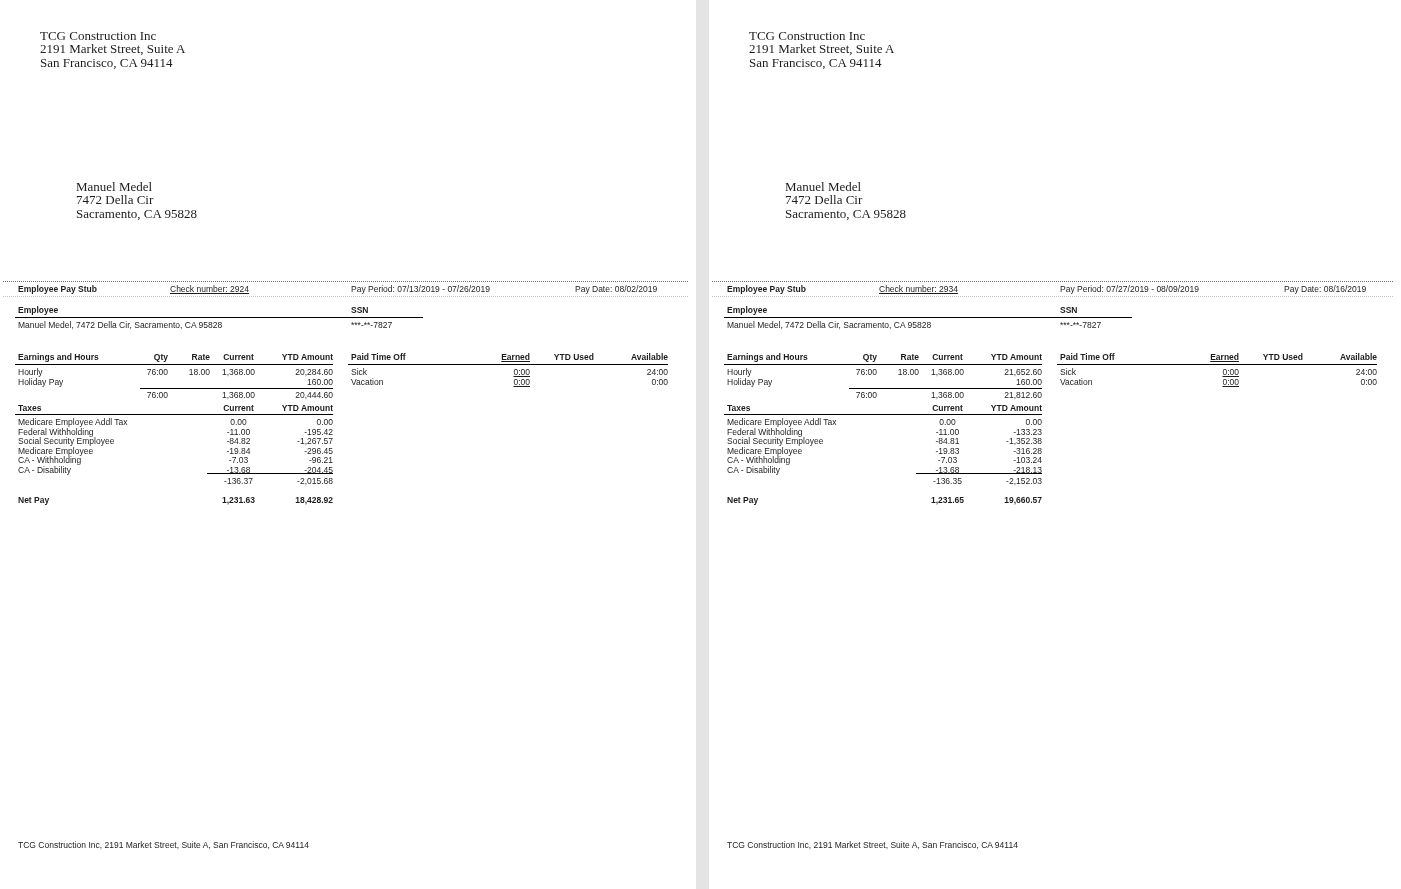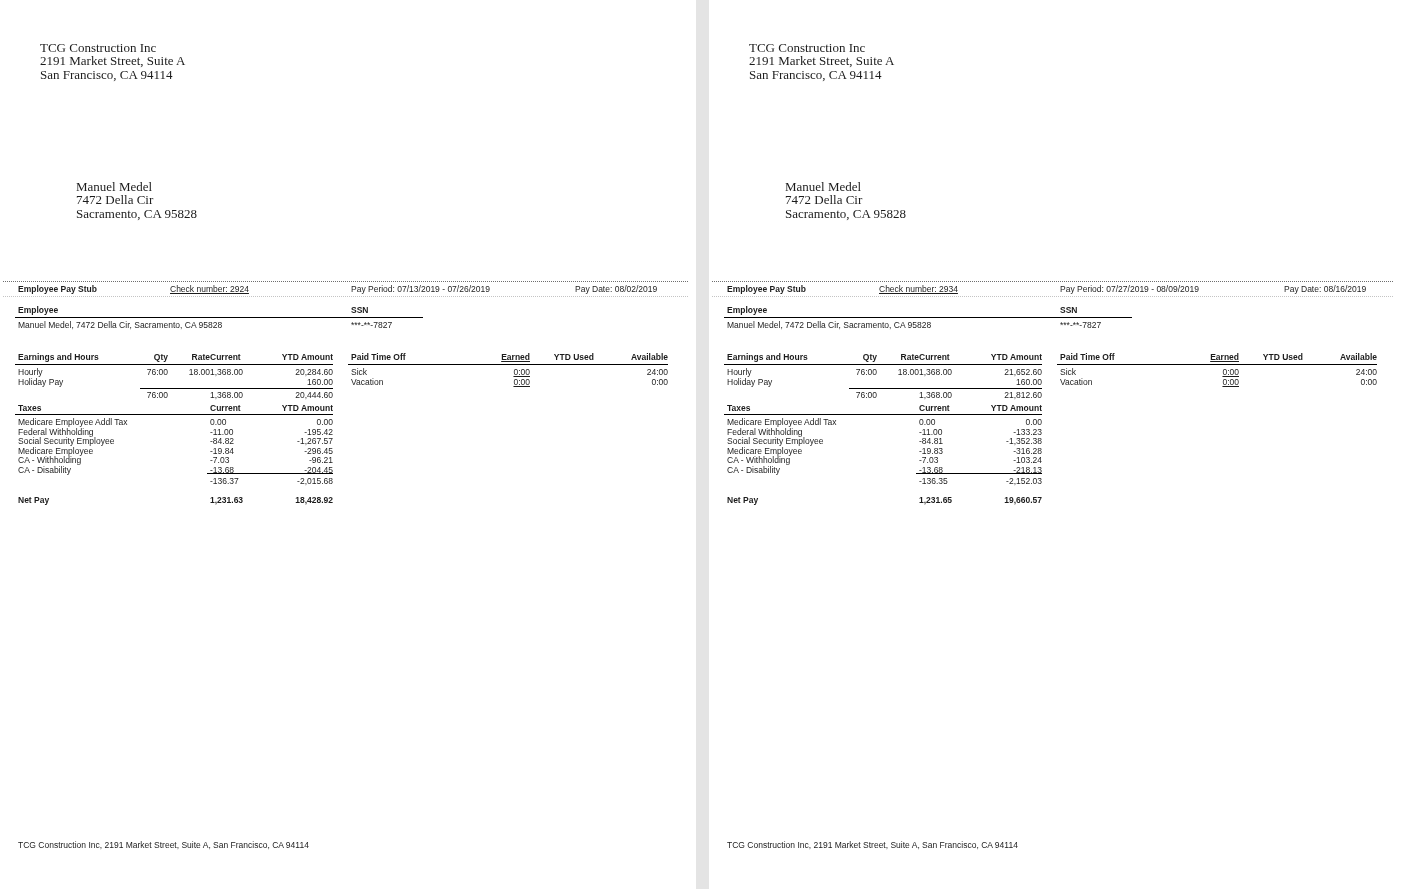--- a/index.html
+++ b/index.html
@@ -6,21 +6,21 @@
   #canvas{
     position:relative;width:1401px;height:889px;overflow:hidden;background:#ffffff;
     font-family:"Liberation Sans",sans-serif;color:#1c1c1c;
   }
   .page{position:absolute;top:0;height:889px;background:#ffffff;}
   .page.p0{left:0;width:696px;}
   .page.p1{left:709px;width:692px;}
   .divider{position:absolute;left:696px;top:0;width:13px;height:889px;background:#e4e4e4;}
 
   
-  .company{position:absolute;left:40px;top:41px;font-family:"Liberation Serif",serif;
+  .company{position:absolute;left:40px;top:29px;font-family:"Liberation Serif",serif;
            font-size:13px;line-height:13.4px;white-space:nowrap;}
   .empaddr{position:absolute;left:76px;top:180px;font-family:"Liberation Serif",serif;
            font-size:13px;line-height:13.4px;white-space:nowrap;}
 
   
   .el{position:absolute;font-size:8.5px;line-height:10px;white-space:nowrap;}
   .bold{font-weight:700;}
 
   
   .dot1{position:absolute;top:281px;left:3px;right:8px;border-top:1.5px dotted #6e6e6e;}
@@ -40,21 +40,21 @@
   .paydate{left:543px;top:284px;padding-left:32px;}
   .emplab{left:18px;top:305px;}
   .ssnlab{left:351px;top:305px;}
   .empval{left:18px;top:320px;}
   .ssnval{left:351px;top:320px;}
 
   
   .c-label{left:18px;}
   .c-qty{left:100px;width:68px;text-align:right;}
   .c-rate{left:126px;width:84px;text-align:right;}
-  .c-cur{left:210px;width:57px;text-align:left;}
+  .c-cur{left:210px;width:57px;text-align:center;}
   .c-ytd{left:267px;width:66px;text-align:right;}
 
   
   .c-pto{left:351px;}
   .c-earned{left:470px;width:60px;text-align:right;text-decoration:underline;}
   .c-used{left:534px;width:60px;text-align:right;}
   .c-avail{left:608px;width:60px;text-align:right;}
 
   
   .ry-head{top:352px;}

